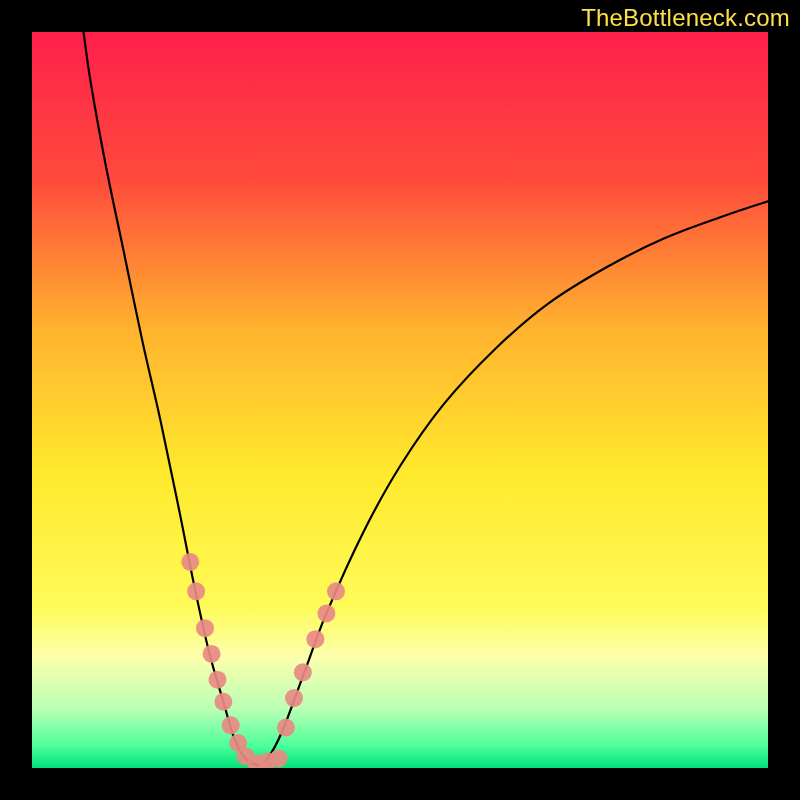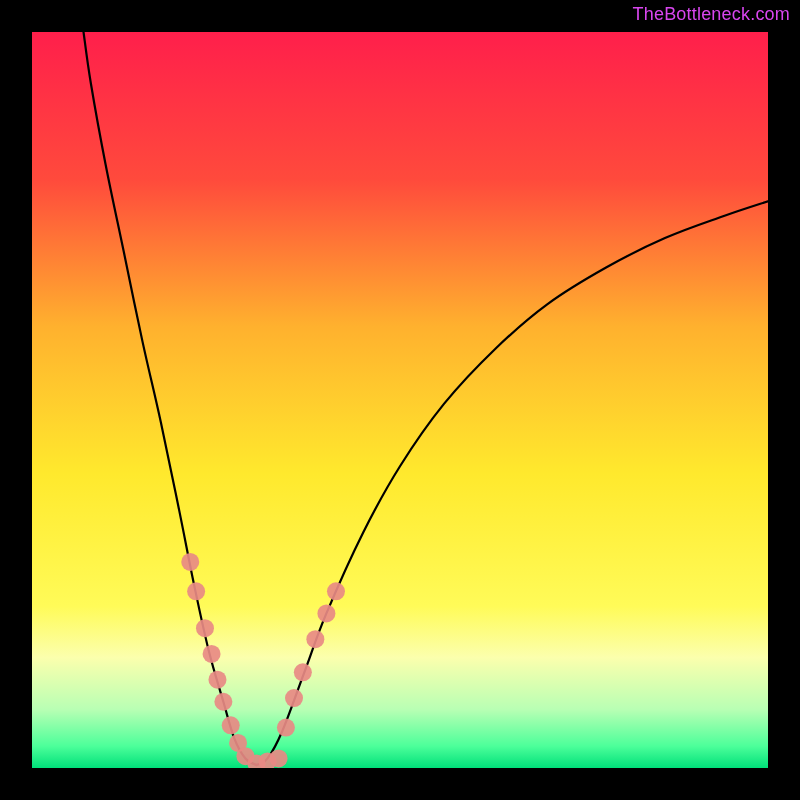--- a/index.html
+++ b/index.html
@@ -24,23 +24,23 @@
     top: 32px;
     left: 32px;
     width: 736px;
     height: 736px;
     
   }
   .watermark {
     position: absolute;
     top: 4px;
     right: 10px;
-    font-size: 18px;
+    font-size: 24px;
     font-weight: 500;
-    color: #d946ef;
+    color: #fde047;
     letter-spacing: 0.2px;
   }
   svg {
     display: block;
   }
 </style>
 </head>
 <body>
 
 <div class="frame">

